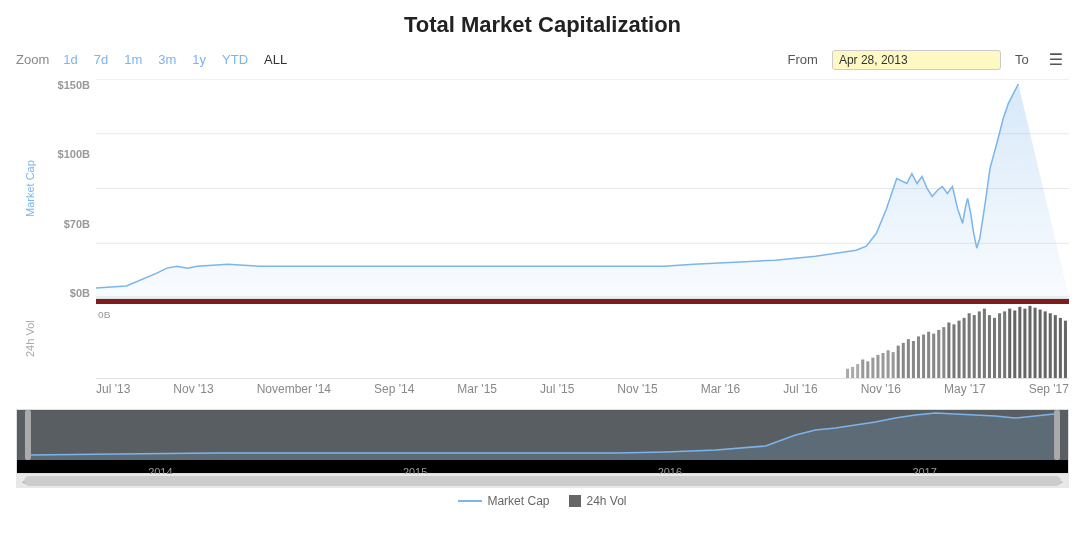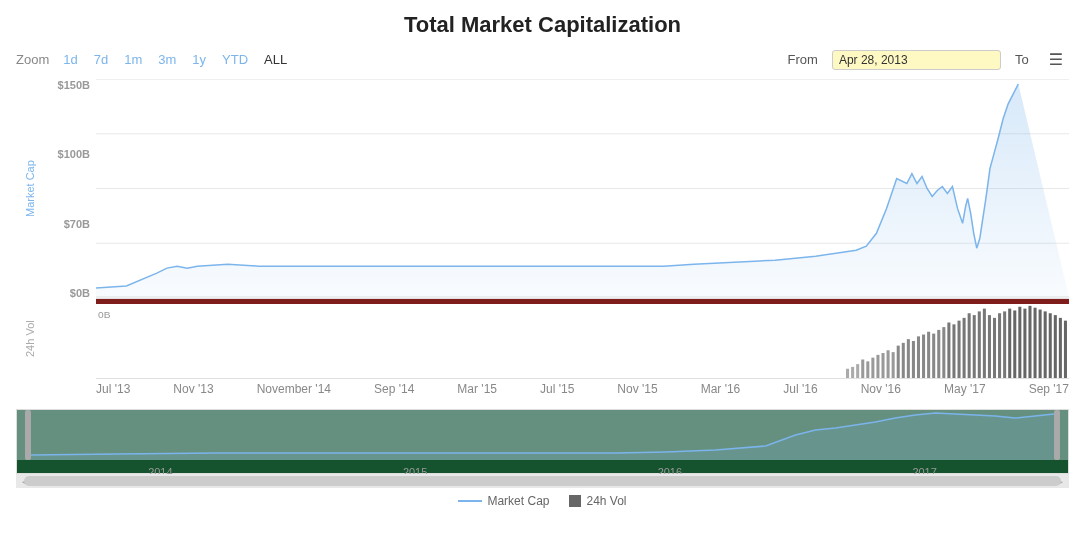--- a/index.html
+++ b/index.html
@@ -353,21 +353,21 @@
         <span>Nov '15</span>
         <span>Mar '16</span>
         <span>Jul '16</span>
         <span>Nov '16</span>
         <span>May '17</span>
         <span>Sep '17</span>
       </div>
     </div>
   </div>
 
-  <div class="navigator-area" style="margin-top:30px; position:relative; height:65px; background:#14532d; border:1px solid #ddd;">
+  <div class="navigator-area" style="margin-top:30px; position:relative; height:65px; background:#000000; border:1px solid #ddd;">
     <svg style="width:100%; height:50px;" viewBox="0 0 1053 50" preserveAspectRatio="none">
 
       <rect x="0" y="0" width="1053" height="50" fill="#deeaf7" opacity="0.4"></rect>
 
       <rect x="8" y="0" width="6" height="50" fill="#aaa" rx="2"></rect>
       <rect x="1039" y="0" width="6" height="50" fill="#aaa" rx="2"></rect>
 
       <path d="M14,45 L100,44 L200,43 L300,43 L400,43 L500,43 L600,43 L650,42 L700,40 L750,36 L780,25 L800,20 L820,18 L840,15 L860,12 L880,8 L900,5 L920,3 L940,4 L960,5 L980,6 L1000,8 L1020,6 L1039,4" fill="none" stroke="#7cb5ec" stroke-width="1.5"></path>
       <path d="M14,45 L100,44 L200,43 L300,43 L400,43 L500,43 L600,43 L650,42 L700,40 L750,36 L780,25 L800,20 L820,18 L840,15 L860,12 L880,8 L900,5 L920,3 L940,4 L960,5 L980,6 L1000,8 L1020,6 L1039,4 L1039,50 L14,50 Z" fill="#7cb5ec" opacity="0.15"></path>
     </svg>

